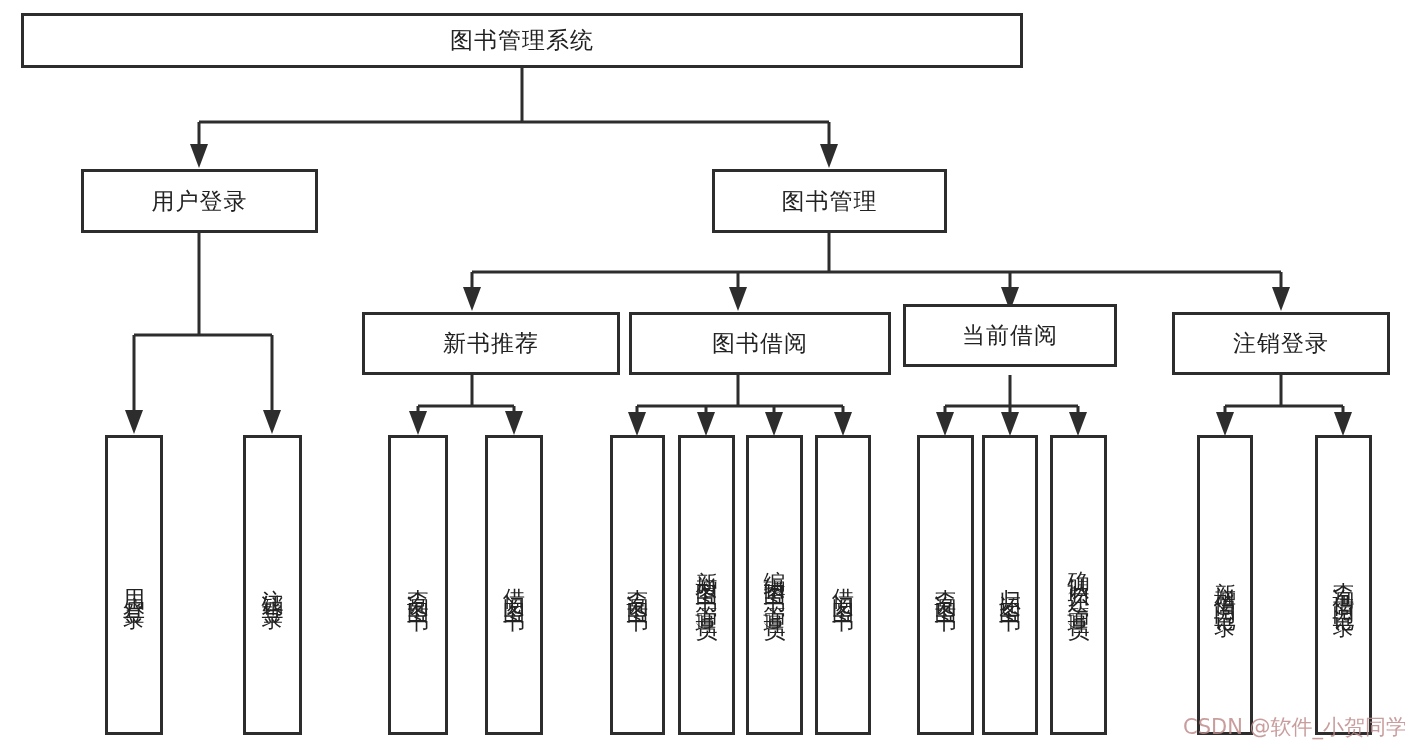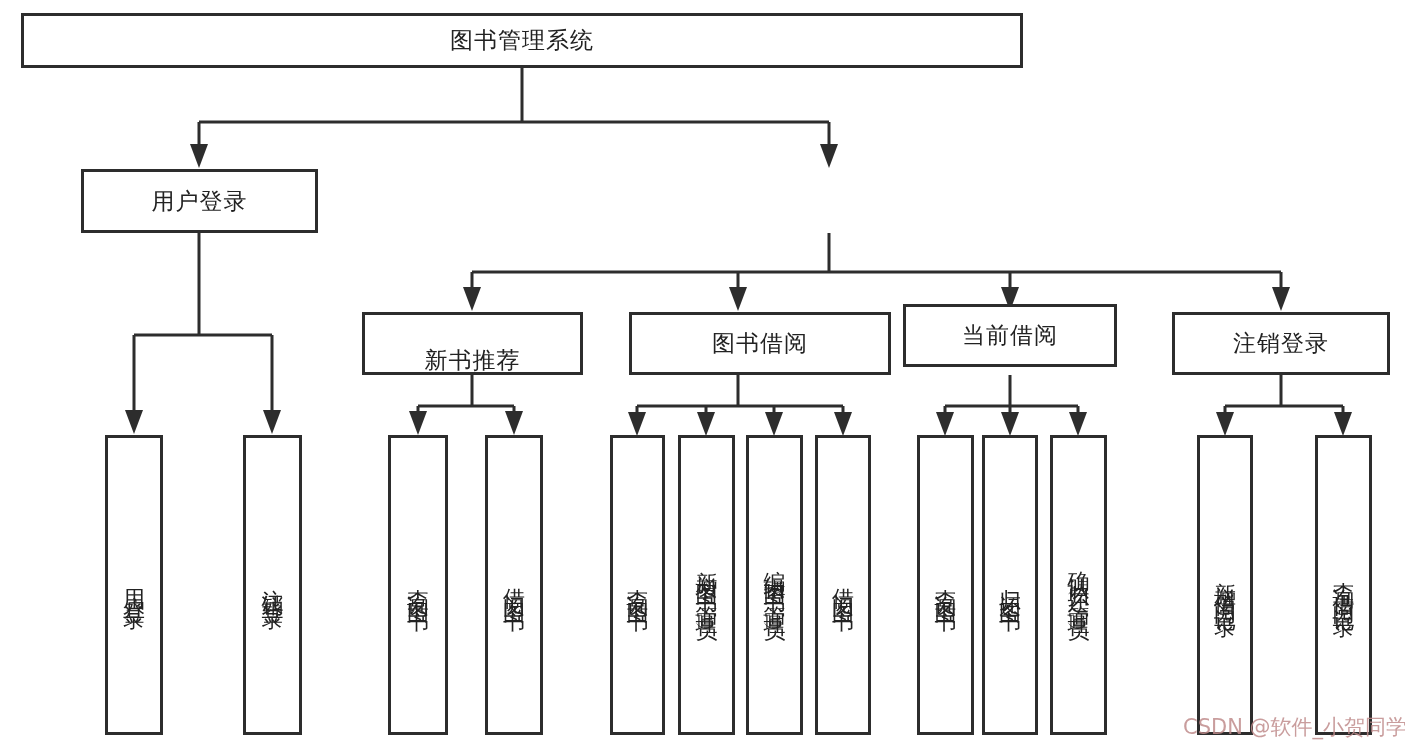--- a/index.html
+++ b/index.html
@@ -90,22 +90,25 @@
     </g>
   </svg>
 
   <div class="node hnode" style="left:21px; top:13px; width:1002px; height:55px;">
     <span>图书管理系统</span>
   </div>
 
   <div class="node hnode" style="left:81px; top:169px; width:237px; height:64px;">
     <span>用户登录</span>
   </div>
+  <div class="node hnode" style="left:712px; top:169px; width:235px; height:64px;">
+    <span>图书管理</span>
+  </div>
 
-  <div class="node hnode" style="left:362px; top:312px; width:221px; height:63px;align-items:flex-end;">
+  <div class="node hnode" style="left:362px; top:312px; width:258px; height:63px;">
     <span>新书推荐</span>
   </div>
   <div class="node hnode" style="left:629px; top:312px; width:262px; height:63px;">
     <span>图书借阅</span>
   </div>
   <div class="node hnode" style="left:903px; top:304px; width:214px; height:63px;">
     <span>当前借阅</span>
   </div>
   <div class="node hnode" style="left:1172px; top:312px; width:218px; height:63px;">
     <span>注销登录</span>

